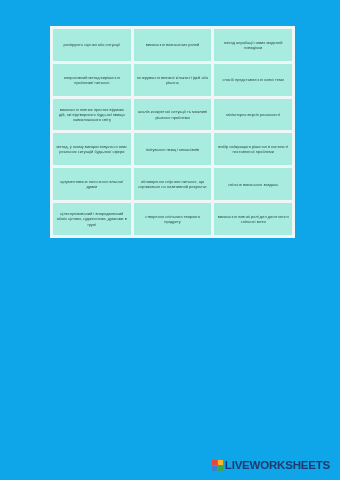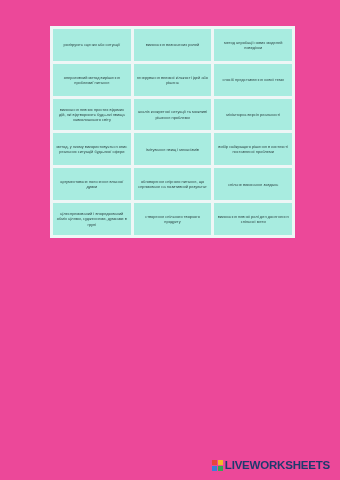--- a/index.html
+++ b/index.html
@@ -92,21 +92,21 @@
     font-weight: bold;
     color: #1f3a6e;
     letter-spacing: -0.2px;
     font-family: "Liberation Sans", sans-serif;
     white-space: nowrap;
   }
 </style>
 </head>
 <body>
 
-<div id="page" style="background: #ec4899;">
+<div id="page" style="background: #0ea5e9;">
 
   <div id="worksheet-panel" style="background: rgb(238, 246, 246);">
 
     <div class="grid-row">
       <div class="card" style="background: rgb(168, 236, 224);">
         <span class="card-text" style="color: rgb(47, 72, 72);">розігрують сценки або ситуації</span>
       </div>
       <div class="card" style="background: rgb(168, 236, 224);">
         <span class="card-text" style="color: rgb(47, 72, 72);">виконання визначених ролей</span>
       </div>

